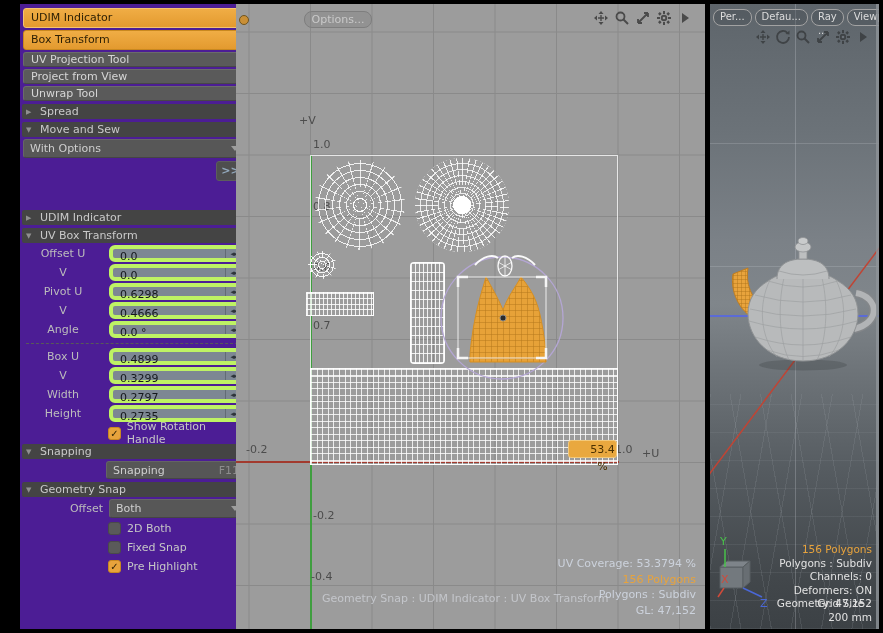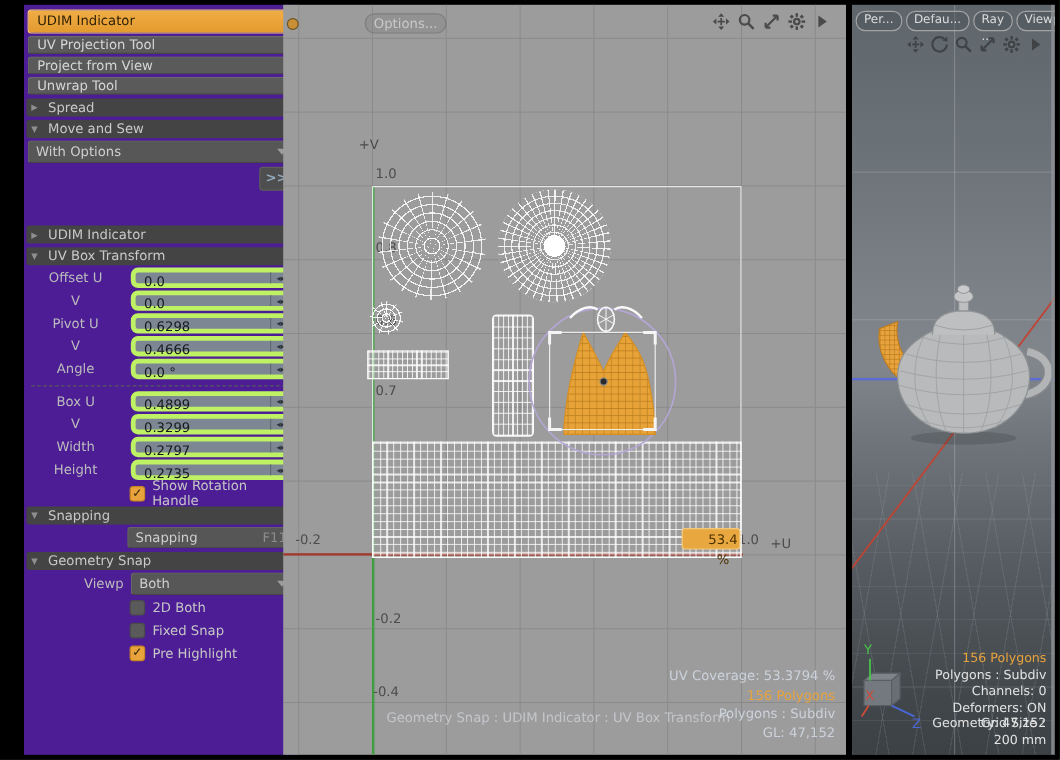--- a/index.html
+++ b/index.html
@@ -114,20 +114,21 @@
   .status3d .overlap .g2{position:absolute;right:1px;top:0;color:#e2e2e2;}
   .axisw{position:absolute;left:0px;bottom:8px;width:60px;height:90px;}
 </style>
 </head>
 <body>
 
 <div class="app">
 
   <aside class="left-panel">
     <div class="tool-btn orange sel">UDIM Indicator</div>
+    <div class="tool-btn orange">Box Transform</div>
     <div class="tool-btn slim">UV Projection Tool</div>
     <div class="tool-btn slim">Project from View</div>
     <div class="tool-btn slim">Unwrap Tool</div>
 
     <div class="sec-header">
       <span class="tri">▶</span>
       <span>Spread</span>
     </div>
     <div class="sec-header">
       <span class="tri">▼</span>
@@ -236,21 +237,21 @@
       <span>Snapping</span>
       <span class="key">F11</span>
       <span class="pop"></span>
     </div>
 
     <div class="sec-header">
       <span class="tri">▼</span>
       <span>Geometry Snap</span>
     </div>
     <div class="layers-row">
-      <span class="flabel">Viewp</span>
+      <span class="flabel">Offset</span>
       <div class="dropdown">
         <span>Both</span>
         <span class="dd-arrow"></span>
       </div>
     </div>
     <div class="cb-row">
       <span class="cb"></span>
       <span>2D Both</span>
     </div>
     <div class="cb-row">

